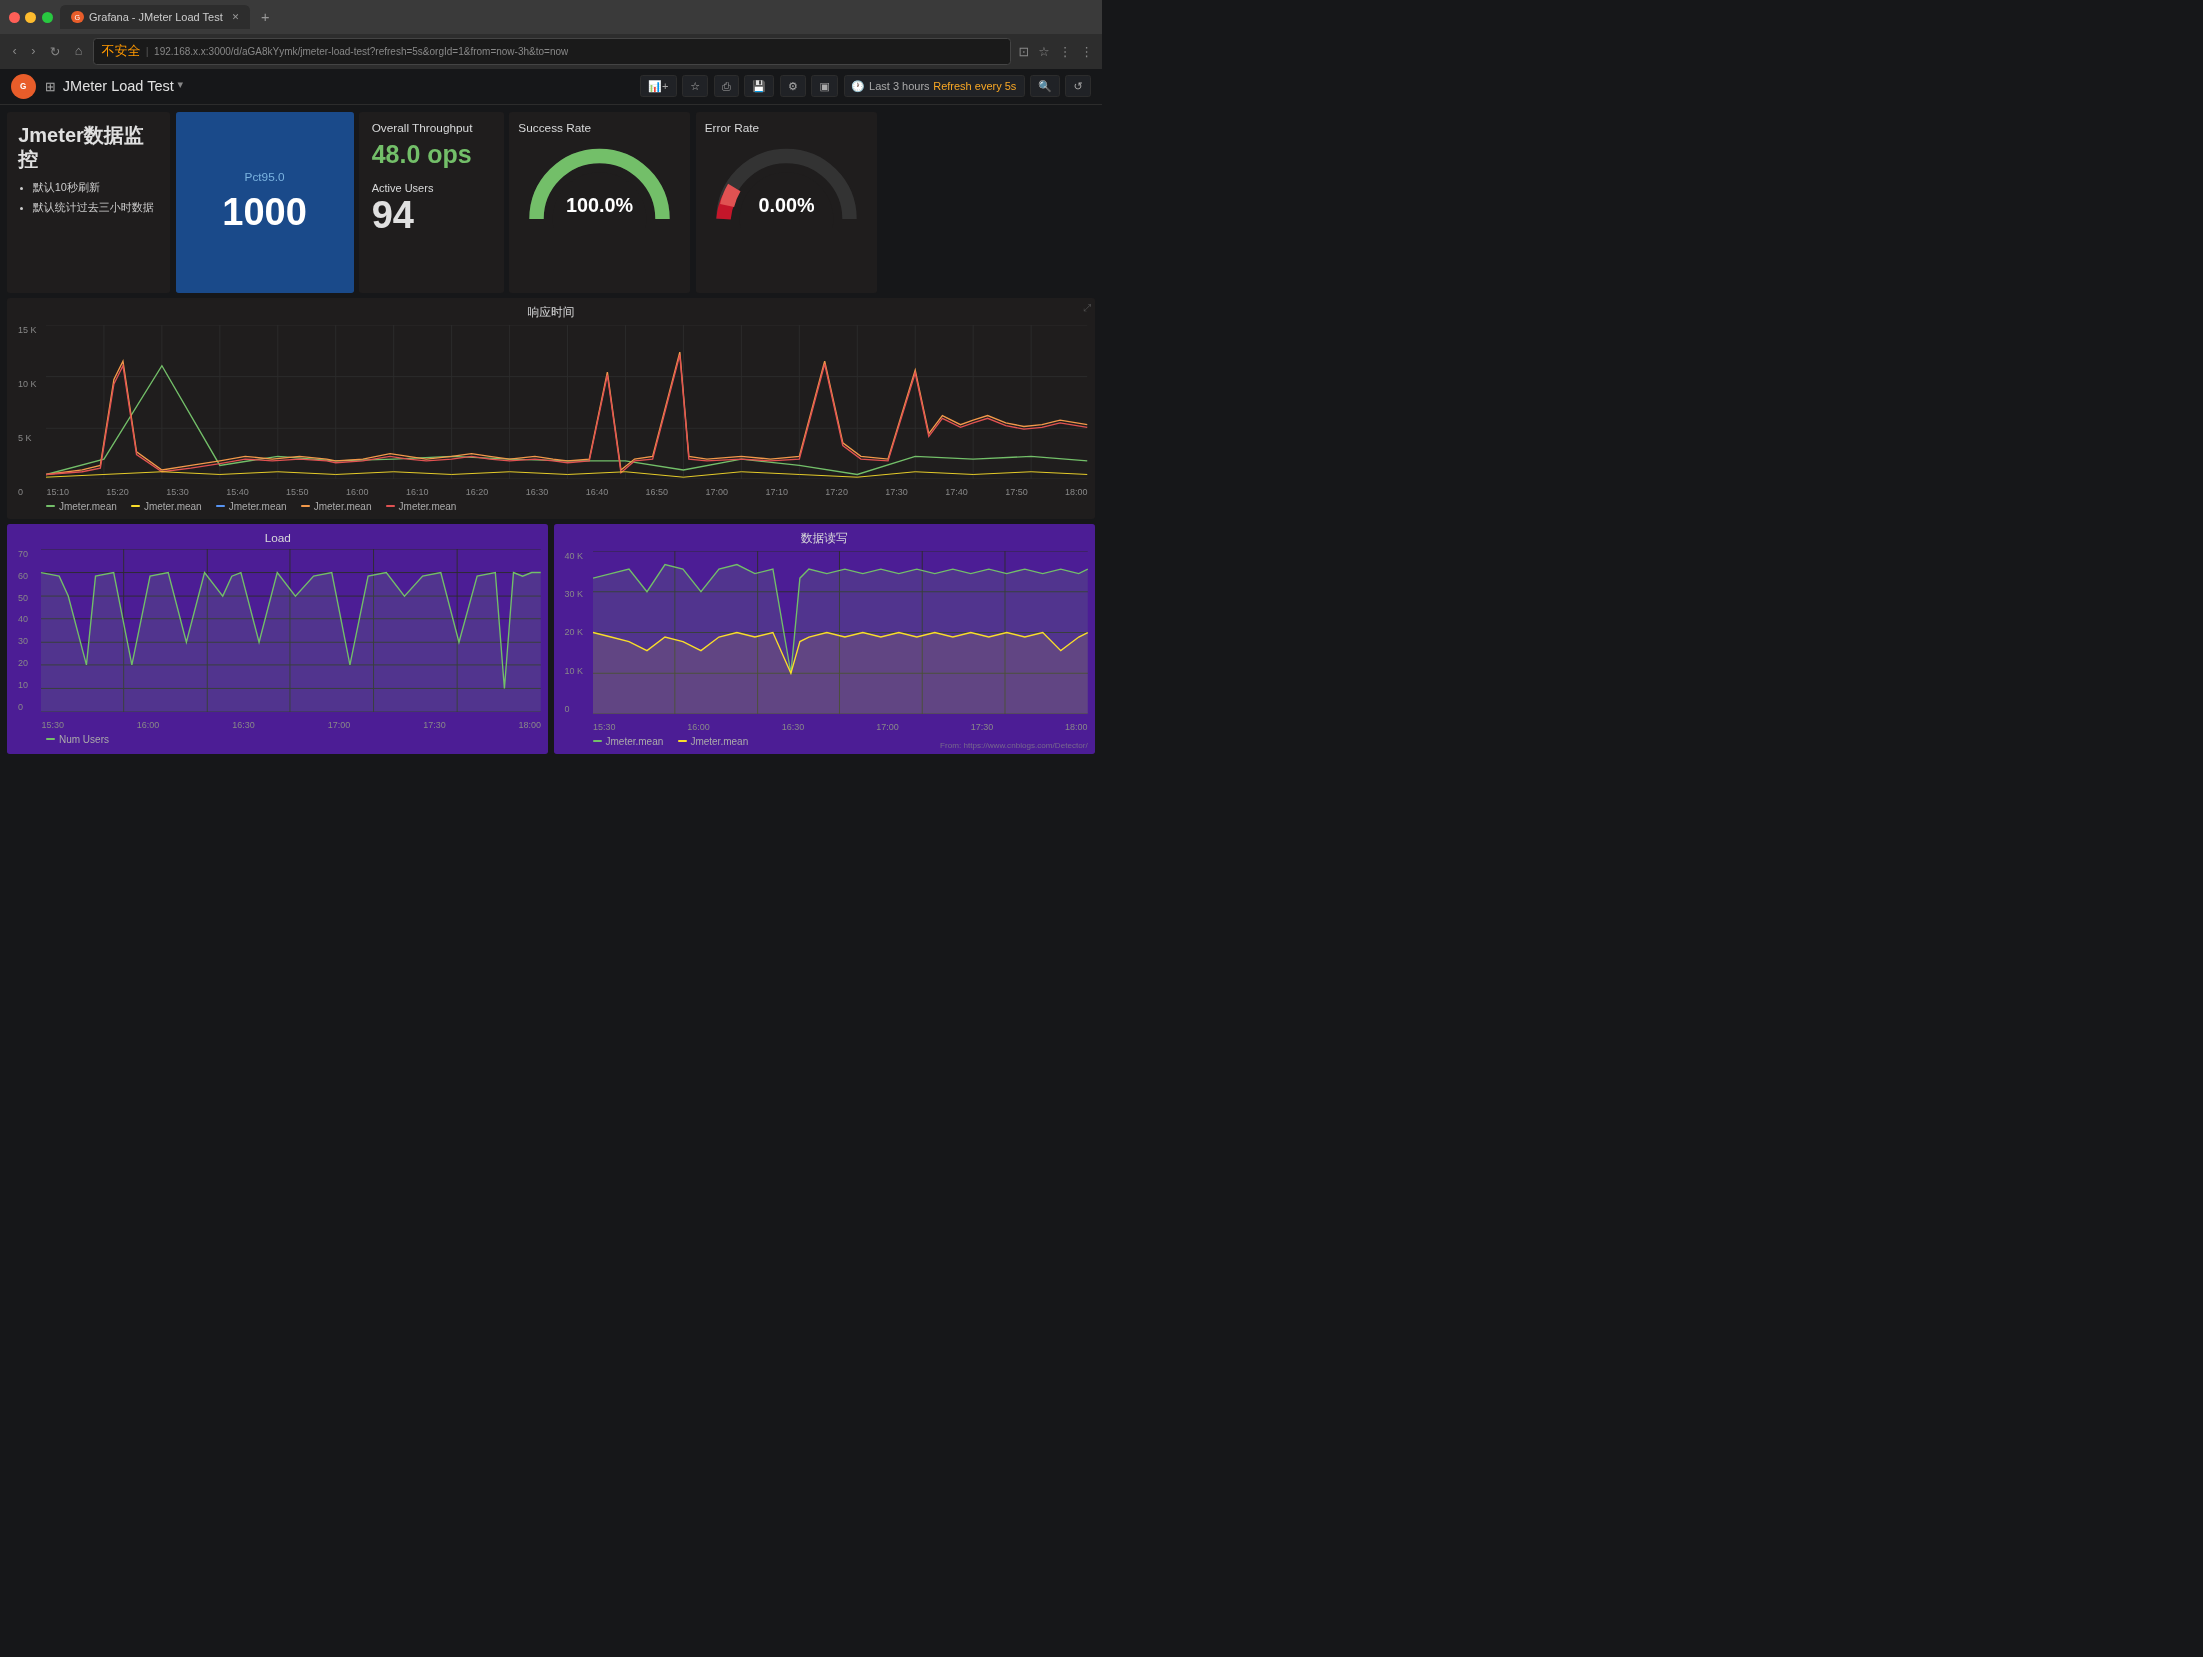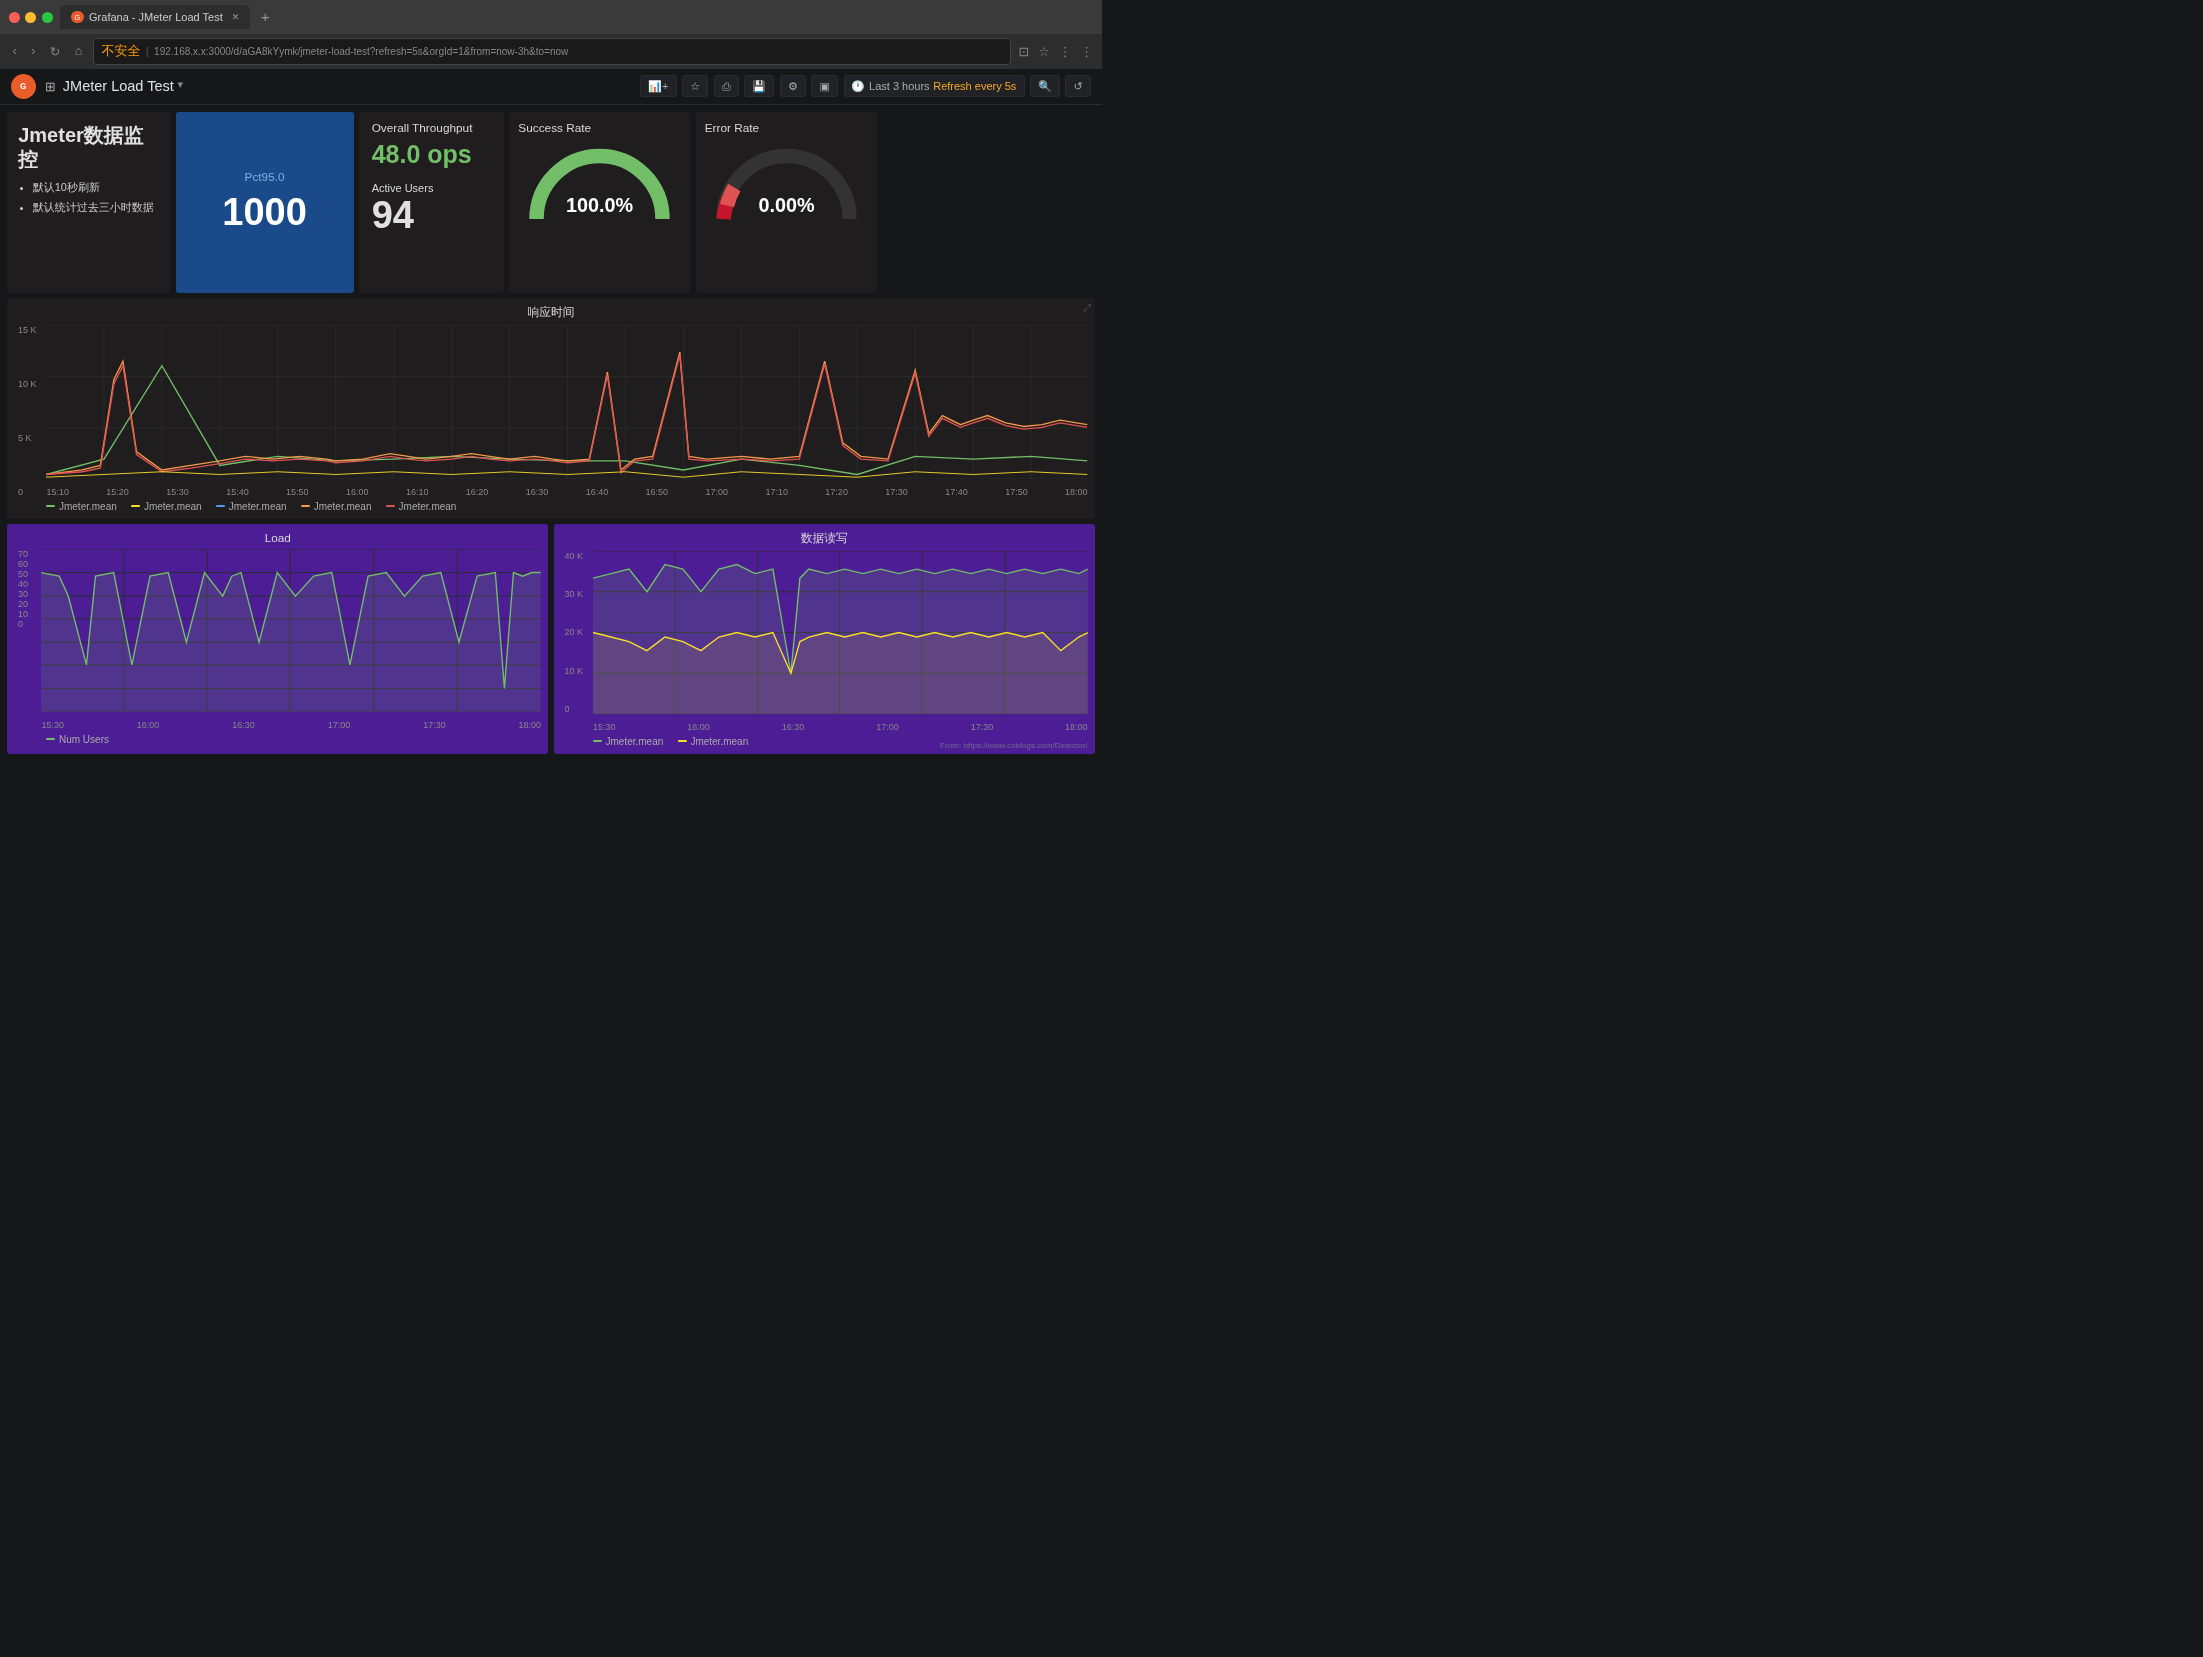--- a/index.html
+++ b/index.html
@@ -297,21 +297,21 @@
         <span>Jmeter.mean</span>
       </div>
     </div>
   </div>
 
   <div class="bottom-row">
 
     <div class="bottom-panel">
       <div class="chart-title">Load</div>
       <div class="bottom-chart-area" style="position:relative;">
-        <div style="position:absolute; left:0; top:0; height:calc(100% - 18px); display:flex; flex-direction:column; justify-content:flex-start; color:#888; font-size:9px; padding:0 3.6px; width:27px;">
+        <div style="position:absolute; left:0; top:0; height:calc(100% - 18px); display:flex; flex-direction:column; justify-content:space-between; color:#888; font-size:9px; padding:0 3.6px; width:27px;">
           <span>70</span>
           <span>60</span>
           <span>50</span>
           <span>40</span>
           <span>30</span>
           <span>20</span>
           <span>10</span>
           <span>0</span>
         </div>
         <svg style="position:absolute; left:27px; right:0; top:0; bottom:18px; width:calc(100% - 27px); height:calc(100% - 18px);" viewBox="0 0 550 180" preserveAspectRatio="none">

